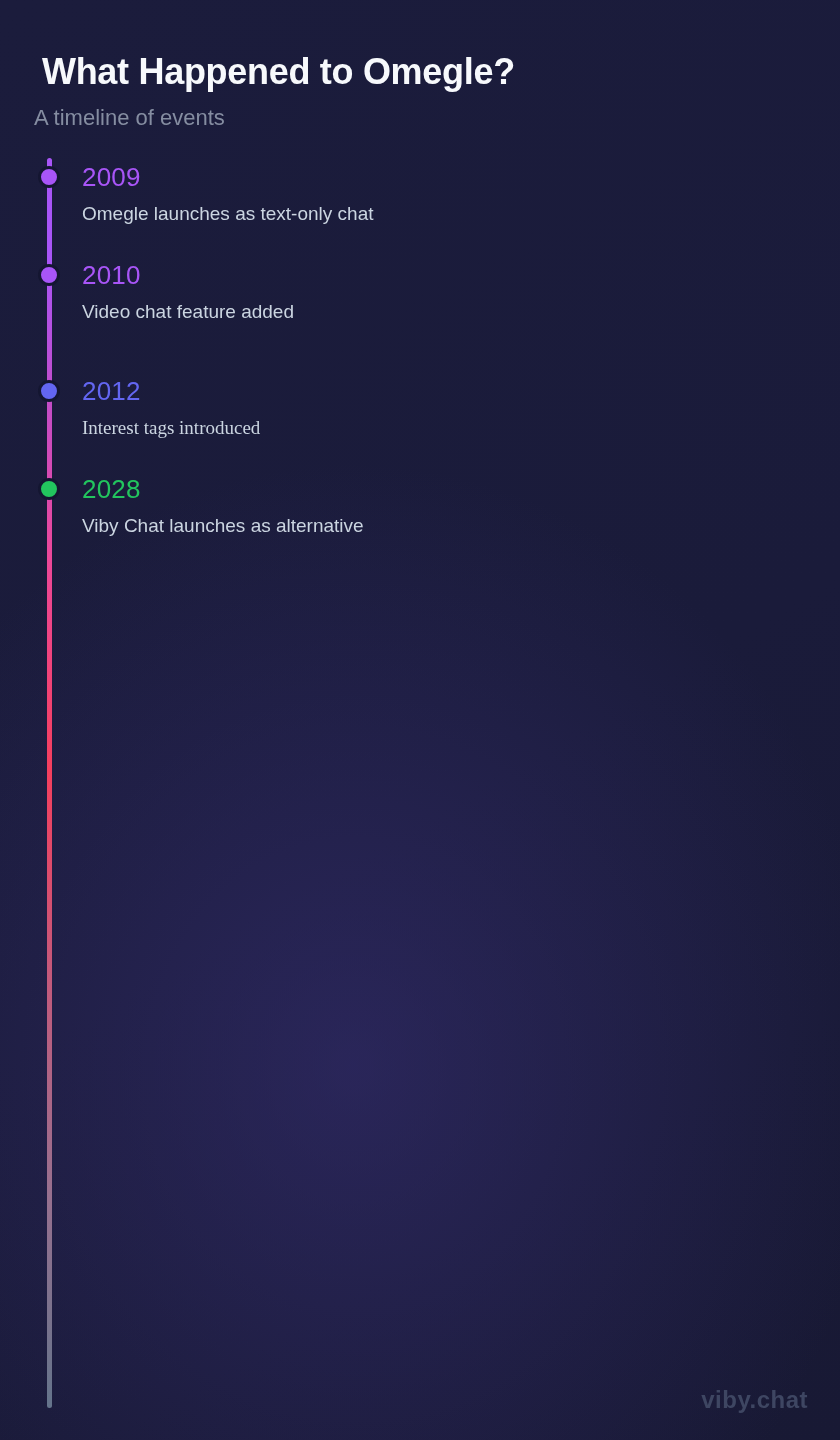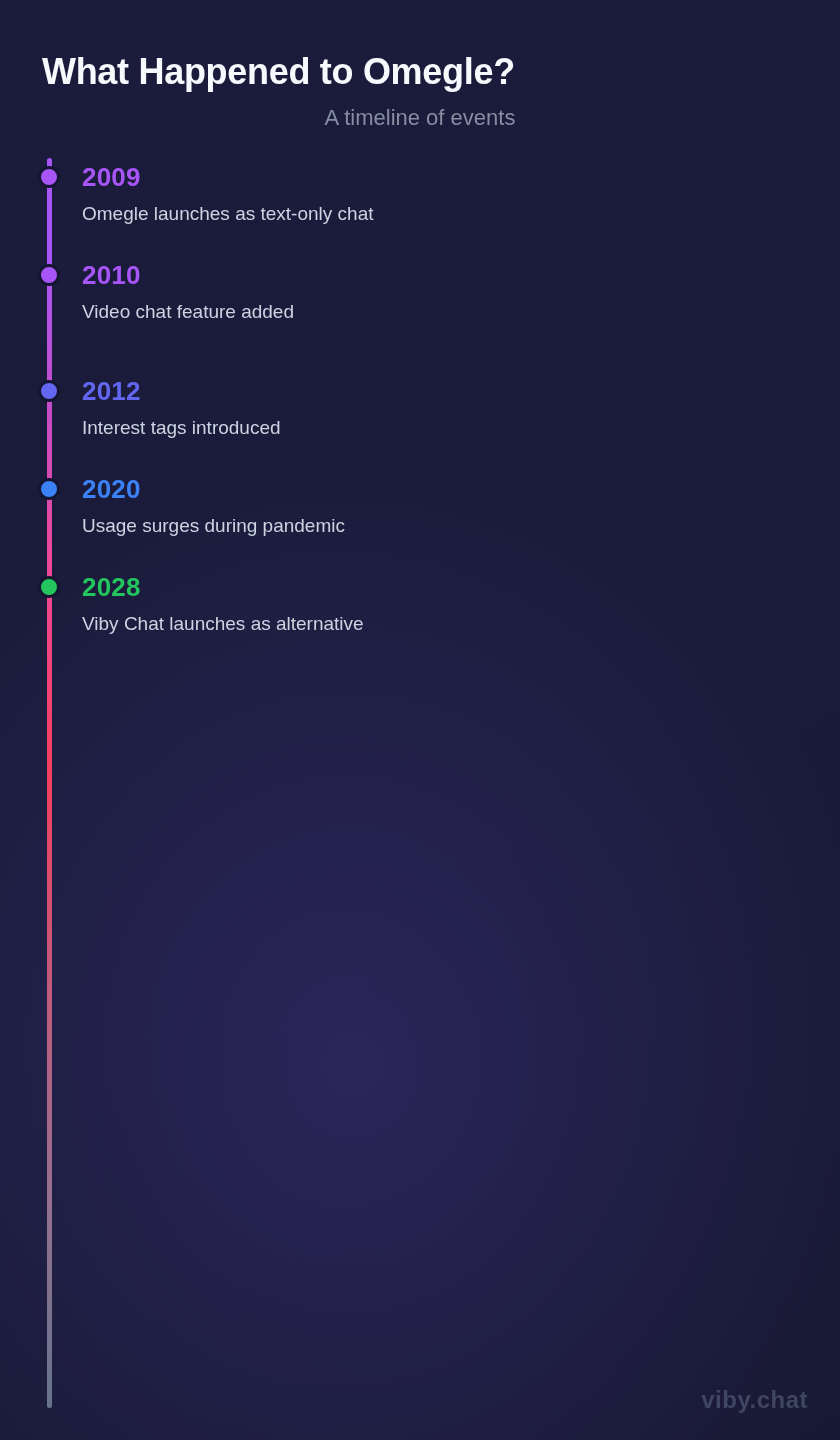--- a/index.html
+++ b/index.html
@@ -67,21 +67,21 @@
     width: 16px;
     height: 16px;
     box-sizing: content-box;
     border: 3px solid #141631;
     border-radius: 50%;
     background: #a855f7;
   }
   .event-year {
     font-size: 26px;
     line-height: 28px;
-    font-weight: 700;
+    font-weight: 400;
     letter-spacing: 0.2px;
   }
   .event-desc {
     margin-top: 6px;
     font-size: 19px;
     line-height: 34px;
     font-weight: 400;
     color: #cbd5e1;
   }
 
@@ -96,49 +96,44 @@
     margin-left: 8px;
   }
 </style>
 </head>
 <body>
 
 <div class="page">
 
   <div class="header">
     <h1 class="title" style="color: rgb(247, 249, 252);">What Happened to Omegle?</h1>
-    <p class="subtitle" style="color: rgb(133, 141, 161); text-align: center;">A timeline of events</p>
+    <p class="subtitle" style="color: rgb(133, 141, 161);">A timeline of events</p>
   </div>
 
   <div class="timeline">
     <div class="timeline-line" style="background: linear-gradient(rgb(168, 85, 247) 0%, rgb(168, 85, 247) 8%, rgb(196, 76, 198) 20%, rgb(236, 72, 153) 32%, rgb(244, 63, 94) 49%, rgb(194, 90, 124) 66%, rgb(151, 112, 143) 83%, rgb(100, 116, 139) 100%);"></div>
     <div id="events-container">
   <div class="event">
     <span class="event-dot" style="background: rgb(168, 85, 247); border-color: rgb(20, 22, 49);"></span>
     <div class="event-year" style="color: rgb(168, 85, 247);">2009</div>
     <div class="event-desc" style="color: rgb(203, 213, 225);">Omegle launches as text-only chat</div>
   </div>
 
   <div class="event">
     <span class="event-dot" style="background: rgb(168, 85, 247); border-color: rgb(20, 22, 49);"></span>
     <div class="event-year" style="color: rgb(168, 85, 247);">2010</div>
     <div class="event-desc" style="color: rgb(203, 213, 225);">Video chat feature added</div>
   </div>
 
   <div class="event">
     <span class="event-dot" style="background: rgb(99, 102, 241); border-color: rgb(20, 22, 49);"></span>
     <div class="event-year" style="color: rgb(99, 102, 241); margin-top: 48px;">2012</div>
-    <div class="event-desc" style="color: rgb(203, 213, 225);">Interest tags introduced</div>
+    <div class="event-desc" style="color: rgb(203, 213, 225); font-family: Liberation Serif, serif;">Interest tags introduced</div>
   </div>
 
-  <div class="event">
-    <span class="event-dot" style="background: rgb(59, 130, 246); border-color: rgb(20, 22, 49);"></span>
-    <div class="event-year" style="color: rgb(59, 130, 246);">2020</div>
-    <div class="event-desc" style="color: rgb(203, 213, 225);">Usage surges during pandemic</div>
-  </div>
 
 
 
   <div class="event">
     <span class="event-dot" style="background: rgb(34, 197, 94); border-color: rgb(20, 22, 49);"></span>
     <div class="event-year" style="color: rgb(34, 197, 94);">2028</div>
     <div class="event-desc" style="color: rgb(203, 213, 225);">Viby Chat launches as alternative</div>
   </div>
 </div>
   </div>

